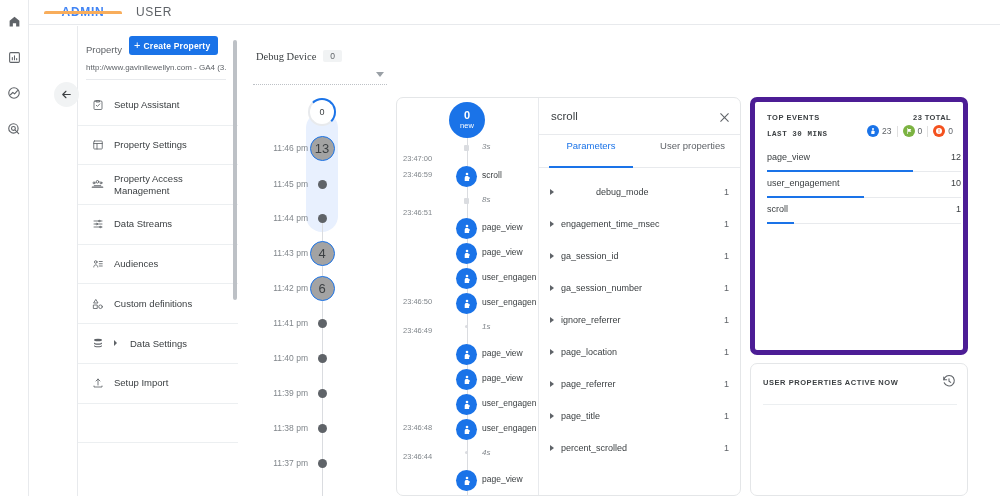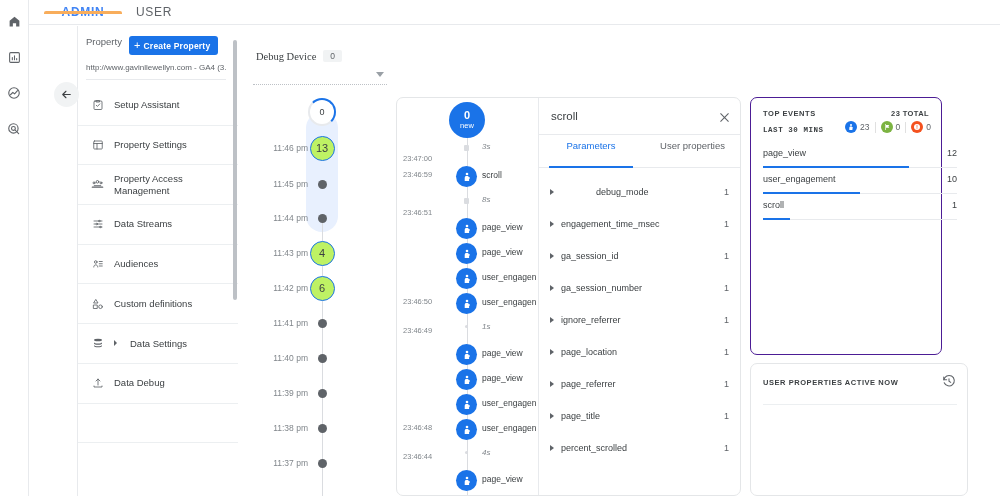--- a/index.html
+++ b/index.html
@@ -45,21 +45,21 @@
   }
   #tab-admin { left: 15px; width: 78px; }
   #tab-user  { left: 100px; width: 50px; }
 
   
   #sidebar {
     position: absolute; left: 78px; top: 26px; width: 160px; height: 470px;
     background: #fff; overflow: hidden;
   }
   #prop-head { padding: 10px 0 0 8px; }
-  #prop-row { display: flex; align-items: flex-start; gap: 7px; }
+  #prop-row { display: flex; align-items: flex-end; gap: 7px; }
   #prop-label { font-size: 9.5px; color: #5f6368; }
   #create-prop {
     background: #1a73e8; color: #fff; border-radius: 3px;
     font-size: 8.5px; font-weight: 700; letter-spacing: .2px;
     padding: 4px 8px 4px 5px; display: flex; align-items: center; gap: 3px;
     cursor: pointer; white-space: nowrap;
   }
   #create-prop .plus { font-size: 11px; font-weight: 400; line-height: 1; }
   #prop-name {
     font-size: 8px; color: #5f6368; margin: 8px 0 6px 0;
@@ -122,23 +122,23 @@
   }
   .tl-time {
     position: absolute; right: 80px; font-size: 8.5px; color: #80868b; white-space: nowrap;
   }
   .tl-node {
     position: absolute; left: 58px; width: 32px; height: 32px;
     display: flex; align-items: center; justify-content: center;
   }
   .tl-ring {
     width: 25px; height: 25px; border-radius: 50%;
-    border: 1.6px solid #1a73e8; background: #bef264;
+    border: 1.6px solid #1a73e8; background: #a3a3a3;
     display: flex; align-items: center; justify-content: center;
-    font-size: 11px; color: #3c4043; cursor: pointer;
+    font-size: 13px; color: #3c4043; cursor: pointer;
   }
   .tl-dot { width: 9px; height: 9px; border-radius: 50%; background: #5f6368; cursor: pointer; }
   #tl-spinner {
     width: 28px; height: 28px; border-radius: 50%;
     border: 2px solid #e8eaed; border-top-color: #1a73e8; border-right-color: #1a73e8;
     background: #fff; display: flex; align-items: center; justify-content: center;
     font-size: 9px; color: #3c4043;
   }
 
   
@@ -205,22 +205,22 @@
   }
   .param-row .p-caret {
     width: 0; height: 0; margin-left: 11px; margin-right: 7px;
     border-left: 4px solid #5f6368; border-top: 3.2px solid transparent; border-bottom: 3.2px solid transparent;
   }
   .param-row .p-name { font-size: 9px; color: #3c4043; flex: 1; }
   .param-row .p-val { font-size: 9px; color: #5f6368; margin-right: 13px; }
 
   
   #top-events {
-    position: absolute; left: 750px; top: 97px; width: 192px; height: 258px;
-    background: #fff; border: 1px solid #4c1d95; border-radius: 7px;
+    position: absolute; left: 750px; top: 97px; width: 218px; height: 258px;
+    background: #fff; border: 5px solid #4c1d95; border-radius: 7px;
   }
   #te-title {
     position: absolute; left: 12px; top: 11px; font-size: 7.5px;
     font-weight: 700; letter-spacing: .55px; color: #3c4043;
   }
   #te-total {
     position: absolute; right: 12px; top: 11px; font-size: 7.5px;
     font-weight: 700; letter-spacing: .4px; color: #3c4043;
   }
   #te-sub {
@@ -382,21 +382,21 @@
           <span class="mi-label">Data Settings</span>
         </div>
         <div class="menu-item">
           <span class="mi-ico">
             <svg width="12" height="12" viewBox="0 0 24 24" stroke="#5f6368" fill="none" stroke-width="1.7" stroke-linecap="round" stroke-linejoin="round">
               <path d="M12 16V4"></path>
               <path d="M8 8l4-4 4 4"></path>
               <path d="M4 18v2h16v-2"></path>
             </svg>
           </span>
-          <span class="mi-label">Data Debug</span>
+          <span class="mi-label">Setup Import</span>
         </div>
         <div class="menu-item"></div>
       </div>
   </div>
   <div id="sidebar-scrollbar"></div>
 
   <div id="back-btn">
     <svg width="13" height="13" viewBox="0 0 24 24" fill="none" stroke="#3c4043" stroke-width="2" stroke-linecap="round" stroke-linejoin="round">
       <path d="M19 12H5M11 6l-6 6 6 6"></path>
     </svg>

